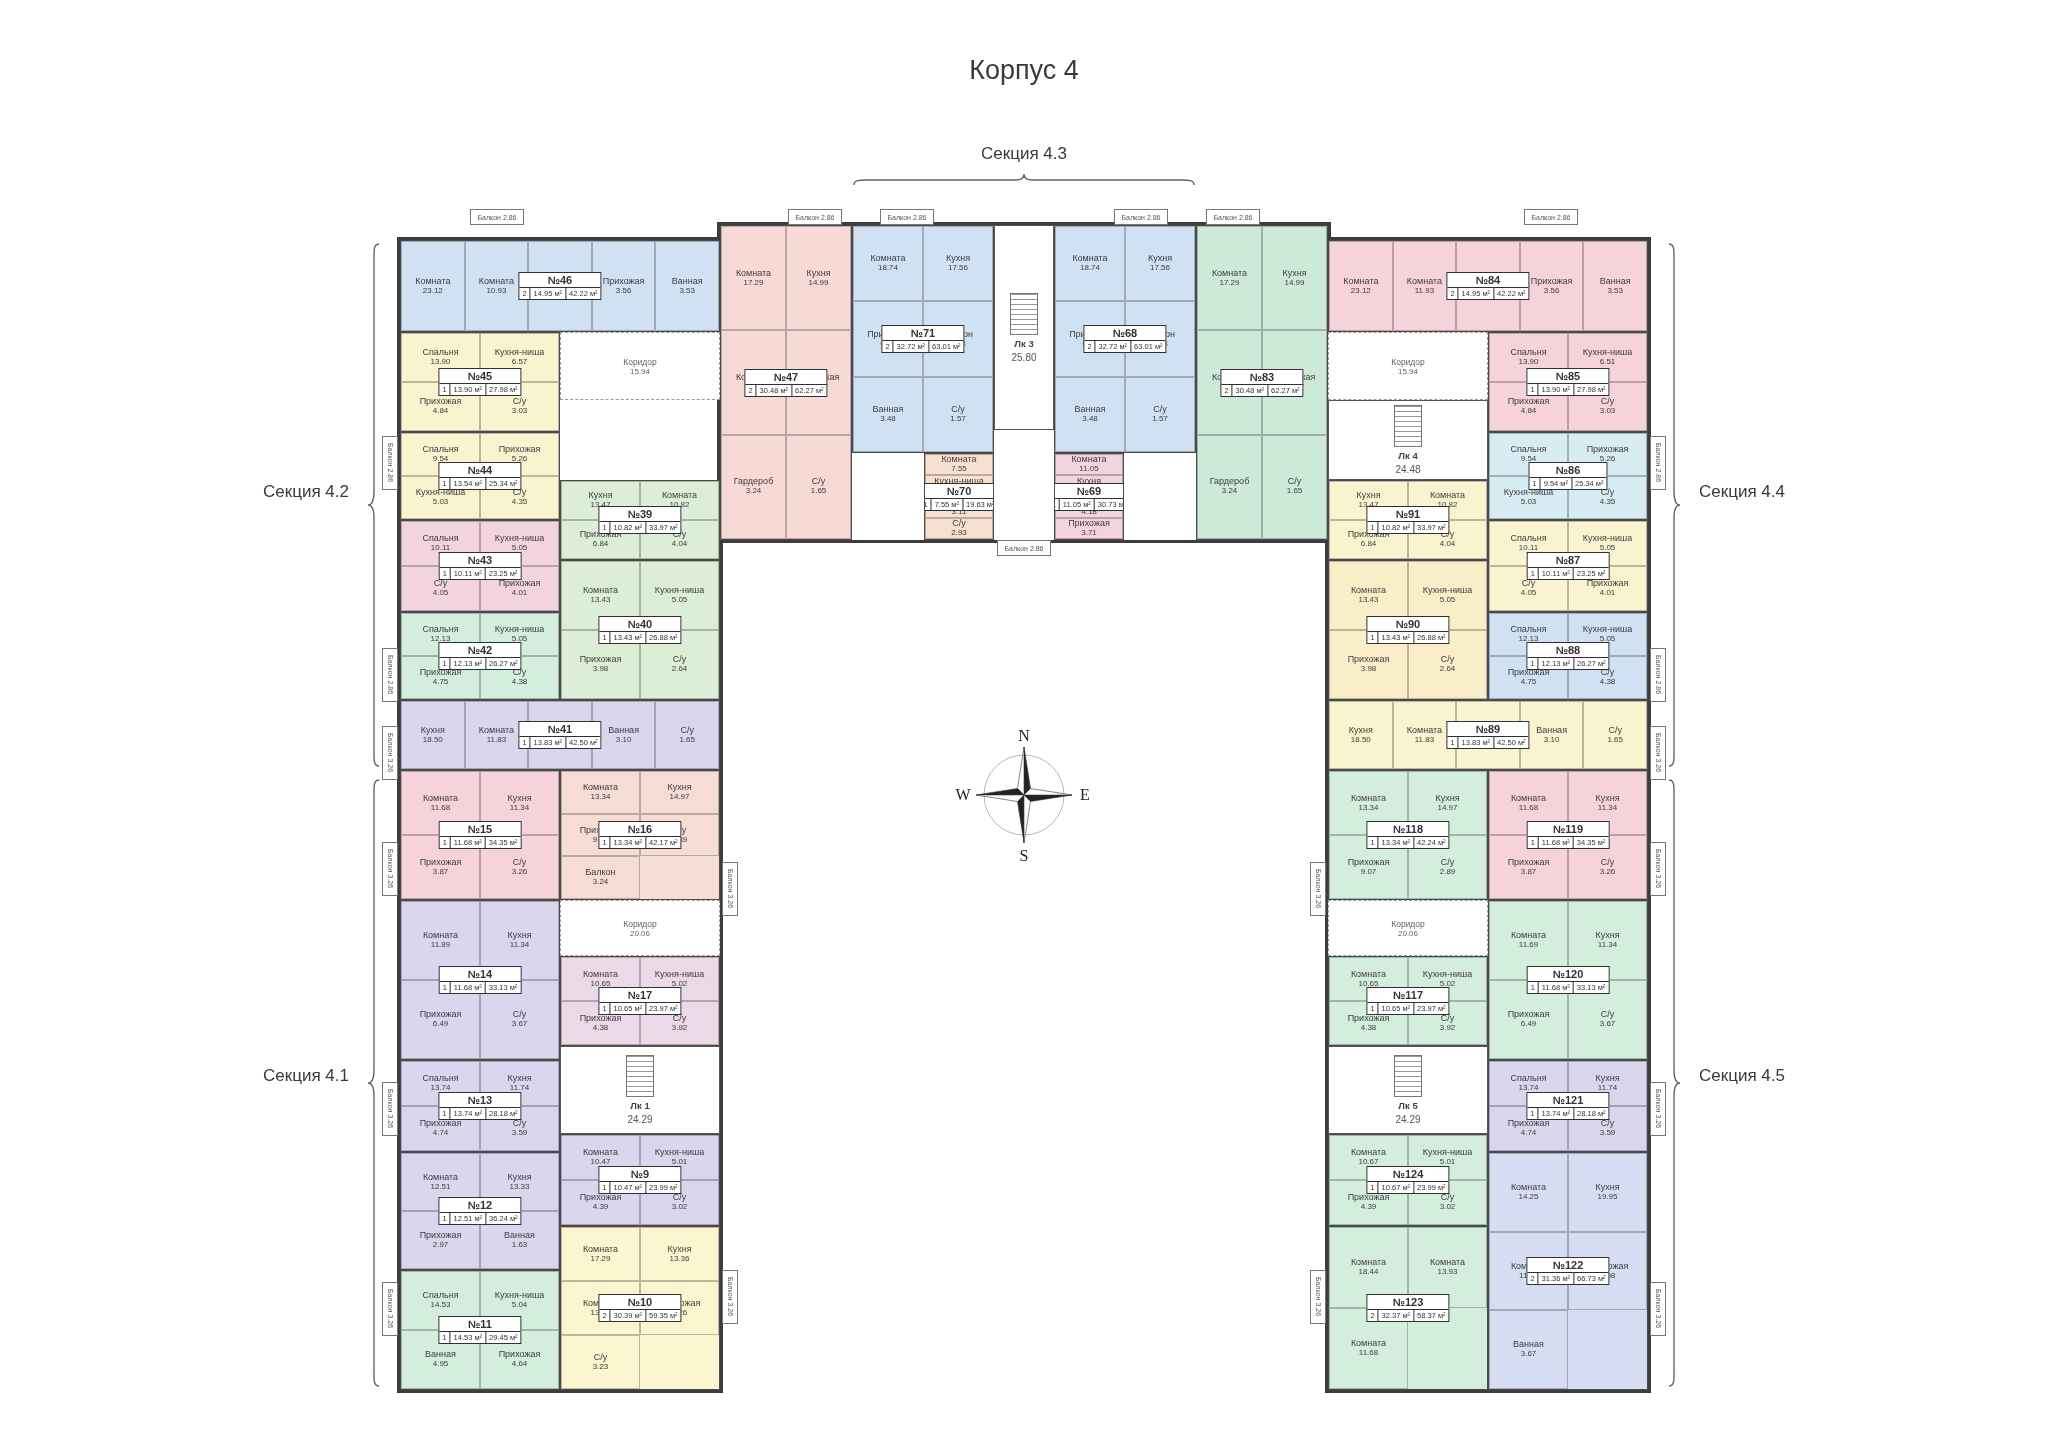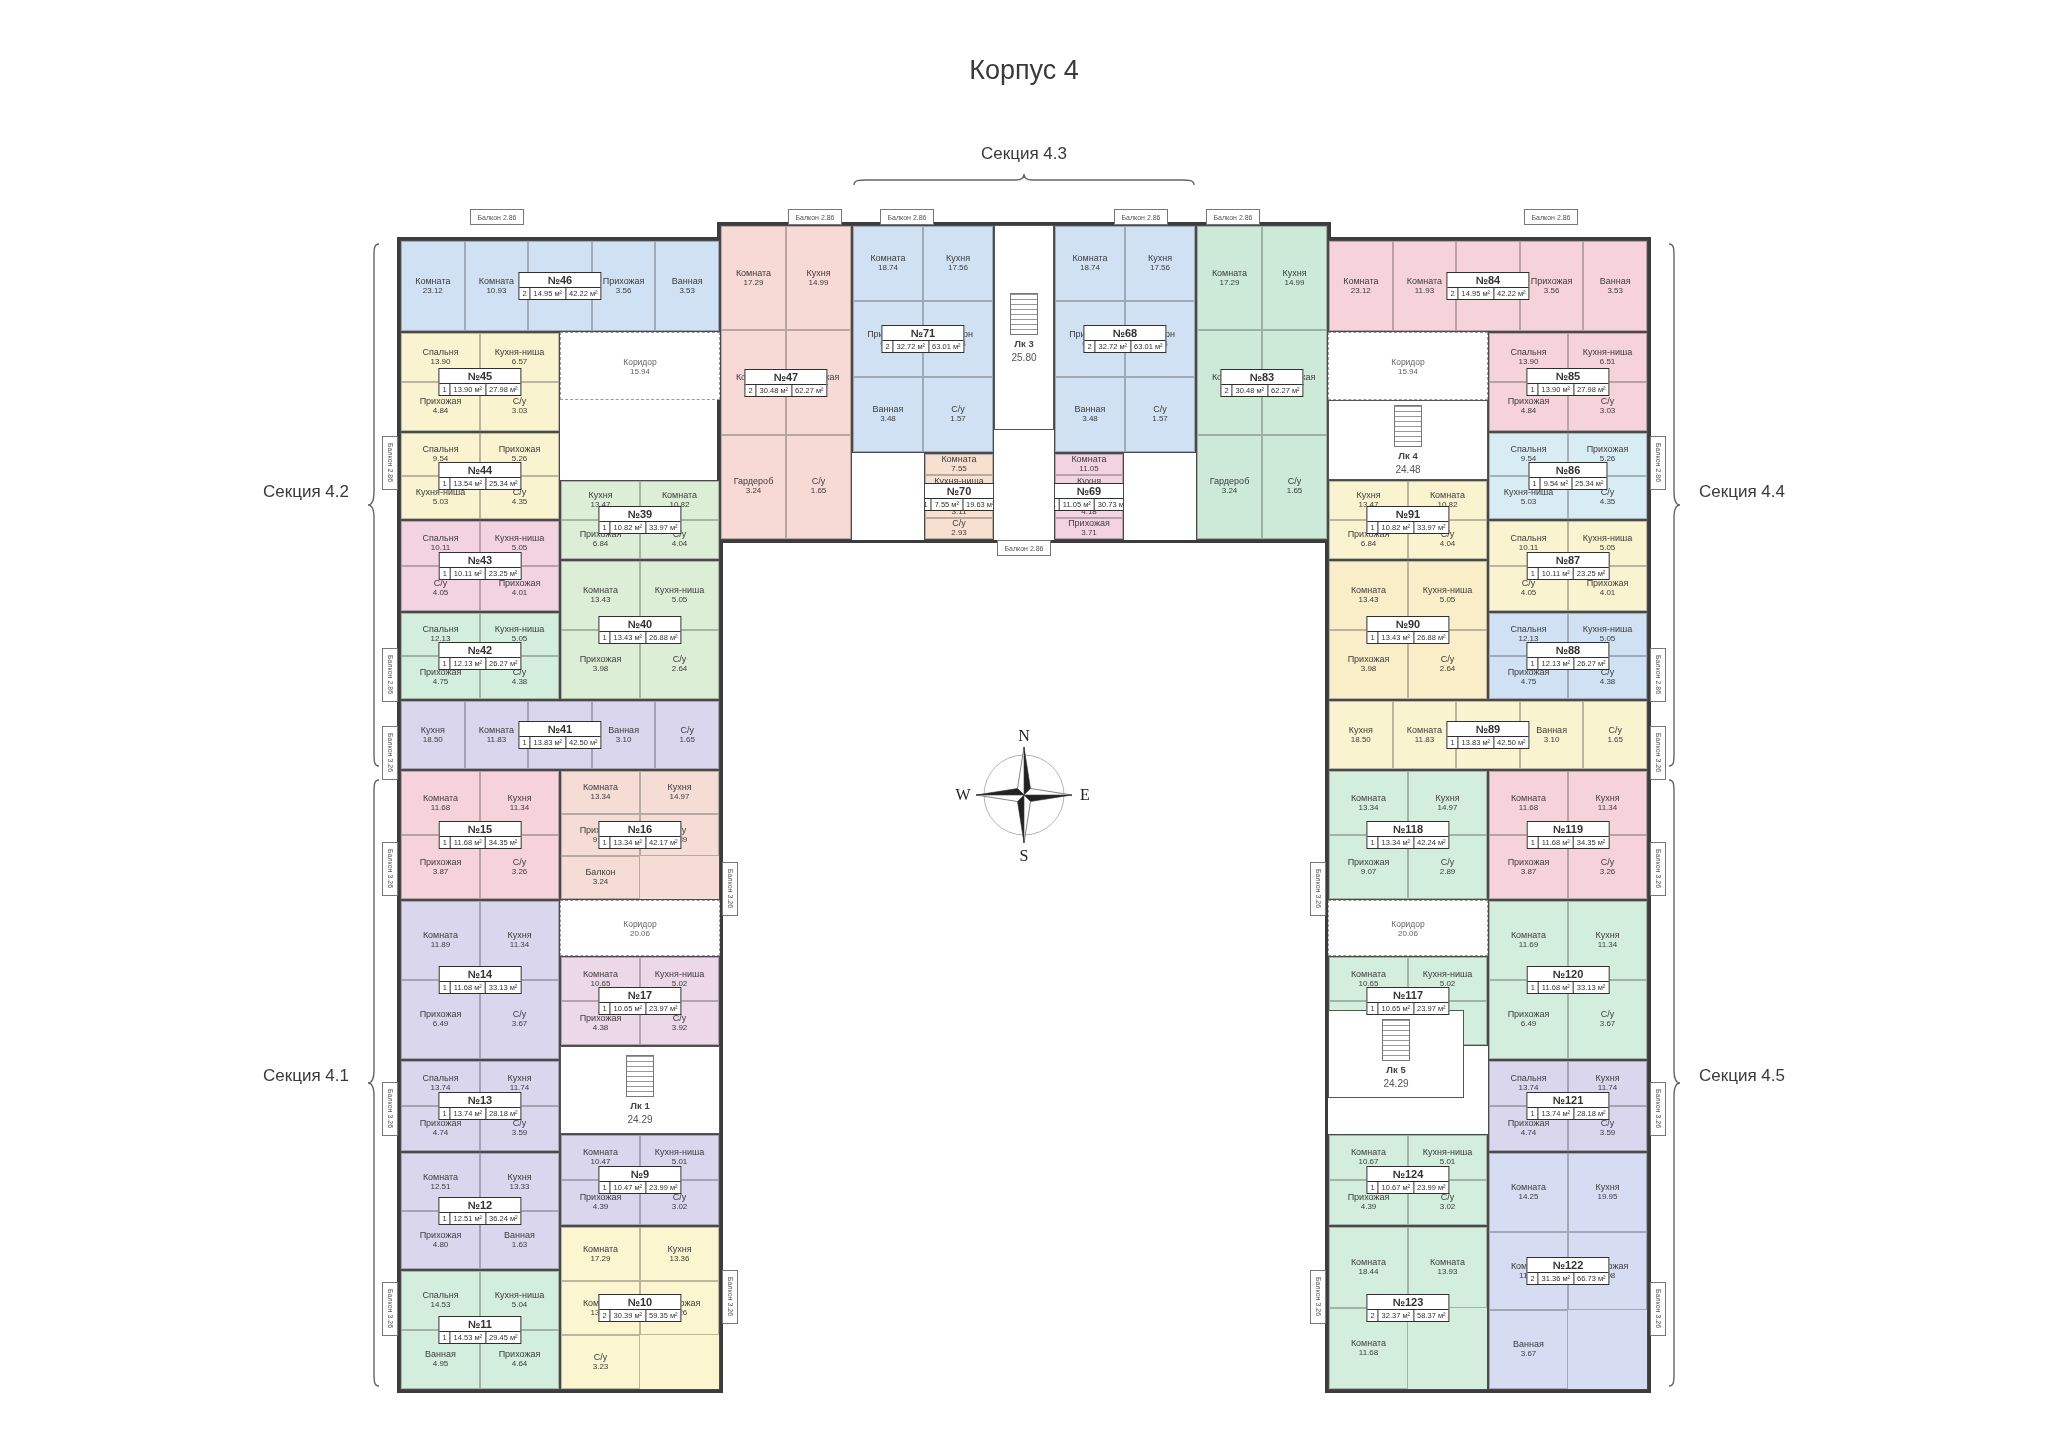--- a/index.html
+++ b/index.html
@@ -838,21 +838,21 @@
           <div class="room">
             <div class="room-name">Комната</div>
             <div class="room-area">12.51</div>
           </div>
           <div class="room">
             <div class="room-name">Кухня</div>
             <div class="room-area">13.33</div>
           </div>
           <div class="room">
             <div class="room-name">Прихожая</div>
-            <div class="room-area">4.80</div>
+            <div class="room-area">2.97</div>
           </div>
           <div class="room">
             <div class="room-name">Ванная</div>
             <div class="room-area">1.63</div>
           </div>
         </div>
         <div class="plate">
           <div class="plate-num">№12</div>
           <div class="plate-row">
             <span>1</span>
@@ -1241,21 +1241,21 @@
       <div class="stair" style="position: absolute; left: 994px; top: 225px; width: 60px; height: 205px;">
         <div class="stair-glyph"></div>
         <div class="stair-label">Лк 3</div>
         <div class="stair-area">25.80</div>
       </div>
       <div class="stair" style="position: absolute; left: 1328px; top: 400px; width: 160px; height: 80px;">
         <div class="stair-glyph"></div>
         <div class="stair-label">Лк 4</div>
         <div class="stair-area">24.48</div>
       </div>
-      <div class="stair" style="position: absolute; left: 1328px; top: 1010px; width: 136px; height: 88px;">
+      <div class="stair" style="position: absolute; left: 1328px; top: 1046px; width: 160px; height: 88px;">
         <div class="stair-glyph"></div>
         <div class="stair-label">Лк 5</div>
         <div class="stair-area">24.29</div>
       </div>
       <div class="corridor" style="position: absolute; left: 560px; top: 332px; width: 160px; height: 68px;">
         <div class="corr-label">Коридор</div>
         <div class="corr-area">15.94</div>
       </div>
       <div class="corridor" style="position: absolute; left: 1328px; top: 332px; width: 160px; height: 68px;">
         <div class="corr-label">Коридор</div>

